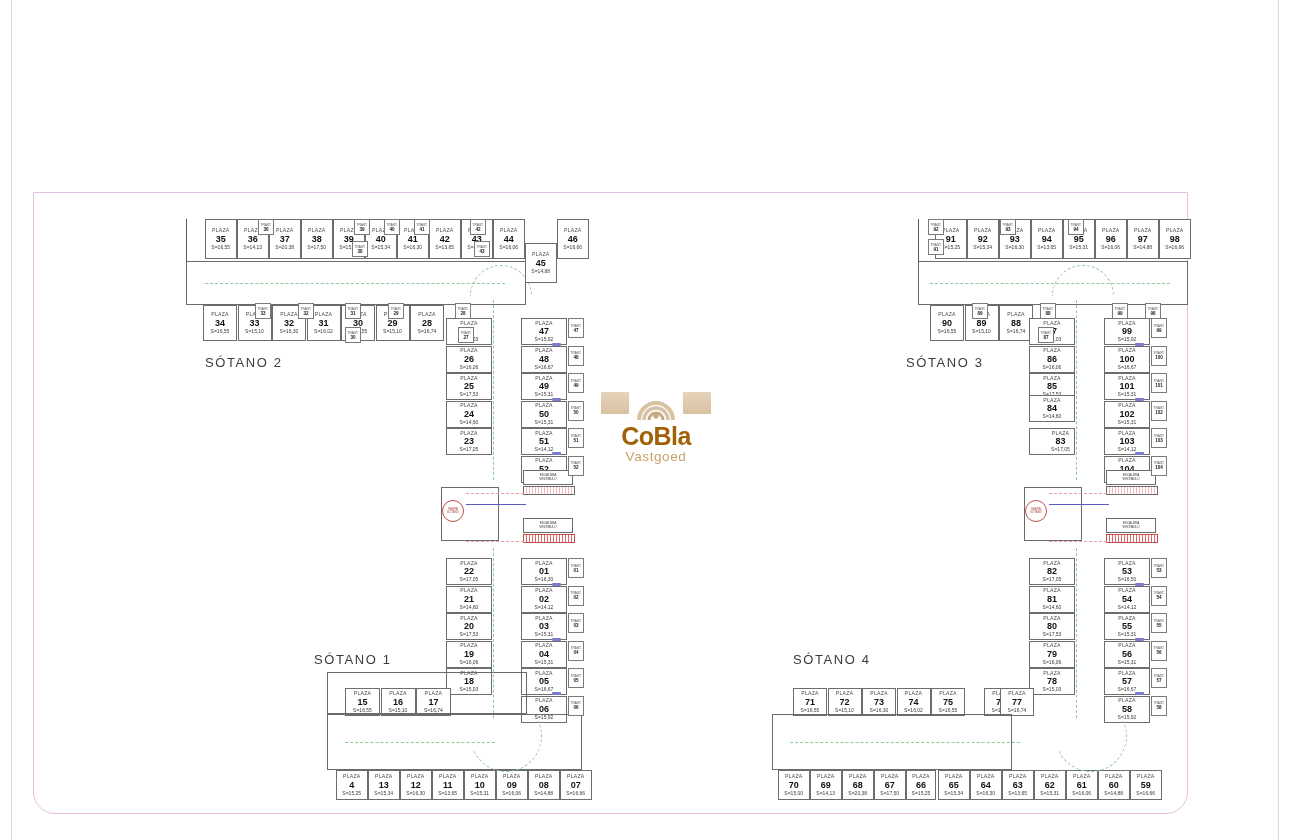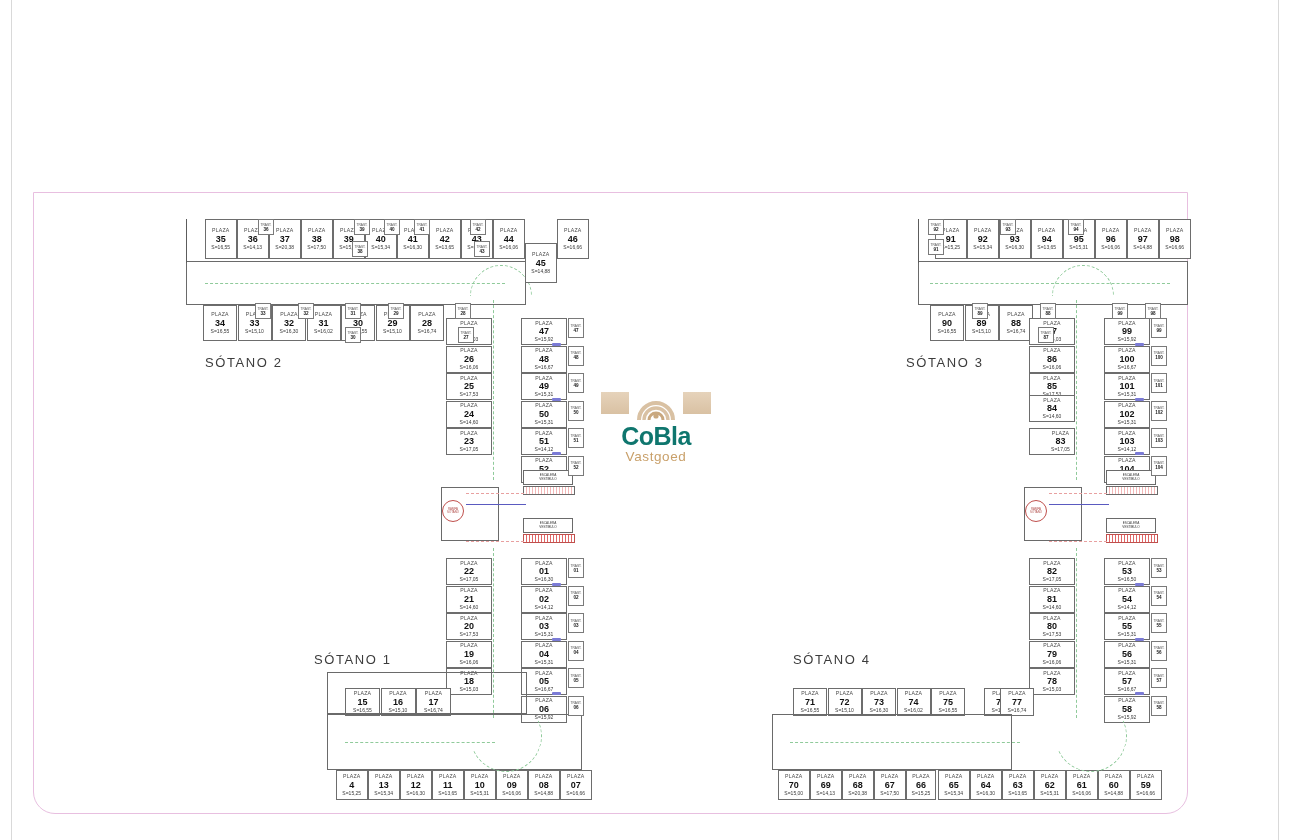--- a/index.html
+++ b/index.html
@@ -94,21 +94,21 @@
     white-space:nowrap;
   }
 
   
   #logo{position:absolute;left:597px;top:386px;width:118px;height:74px;}
   #logo .mark{position:relative;width:118px;height:36px;}
   #logo .bar{position:absolute;top:6px;width:28px;height:22px;
              background:linear-gradient(180deg,#e6d3bb,#d9c1a3);}
   #logo .bar.l{left:4px;} #logo .bar.r{right:4px;}
   #logo .spiral{position:absolute;left:40px;top:0;width:38px;height:34px;}
-  #logo .wordmark{font-size:25px;font-weight:bold;color:#0f766e;
+  #logo .wordmark{font-size:25px;font-weight:bold;color:#a16207;
                   letter-spacing:-0.5px;line-height:1;margin-top:2px;text-align:center;}
   #logo .sub{font-size:13.5px;color:#c9a06a;letter-spacing:.6px;text-align:center;
              line-height:1;margin-top:1px;}
 </style>
 </head>
 <body>
 
 <div class="page-rule left"></div>
 <div class="page-rule right"></div>
 

